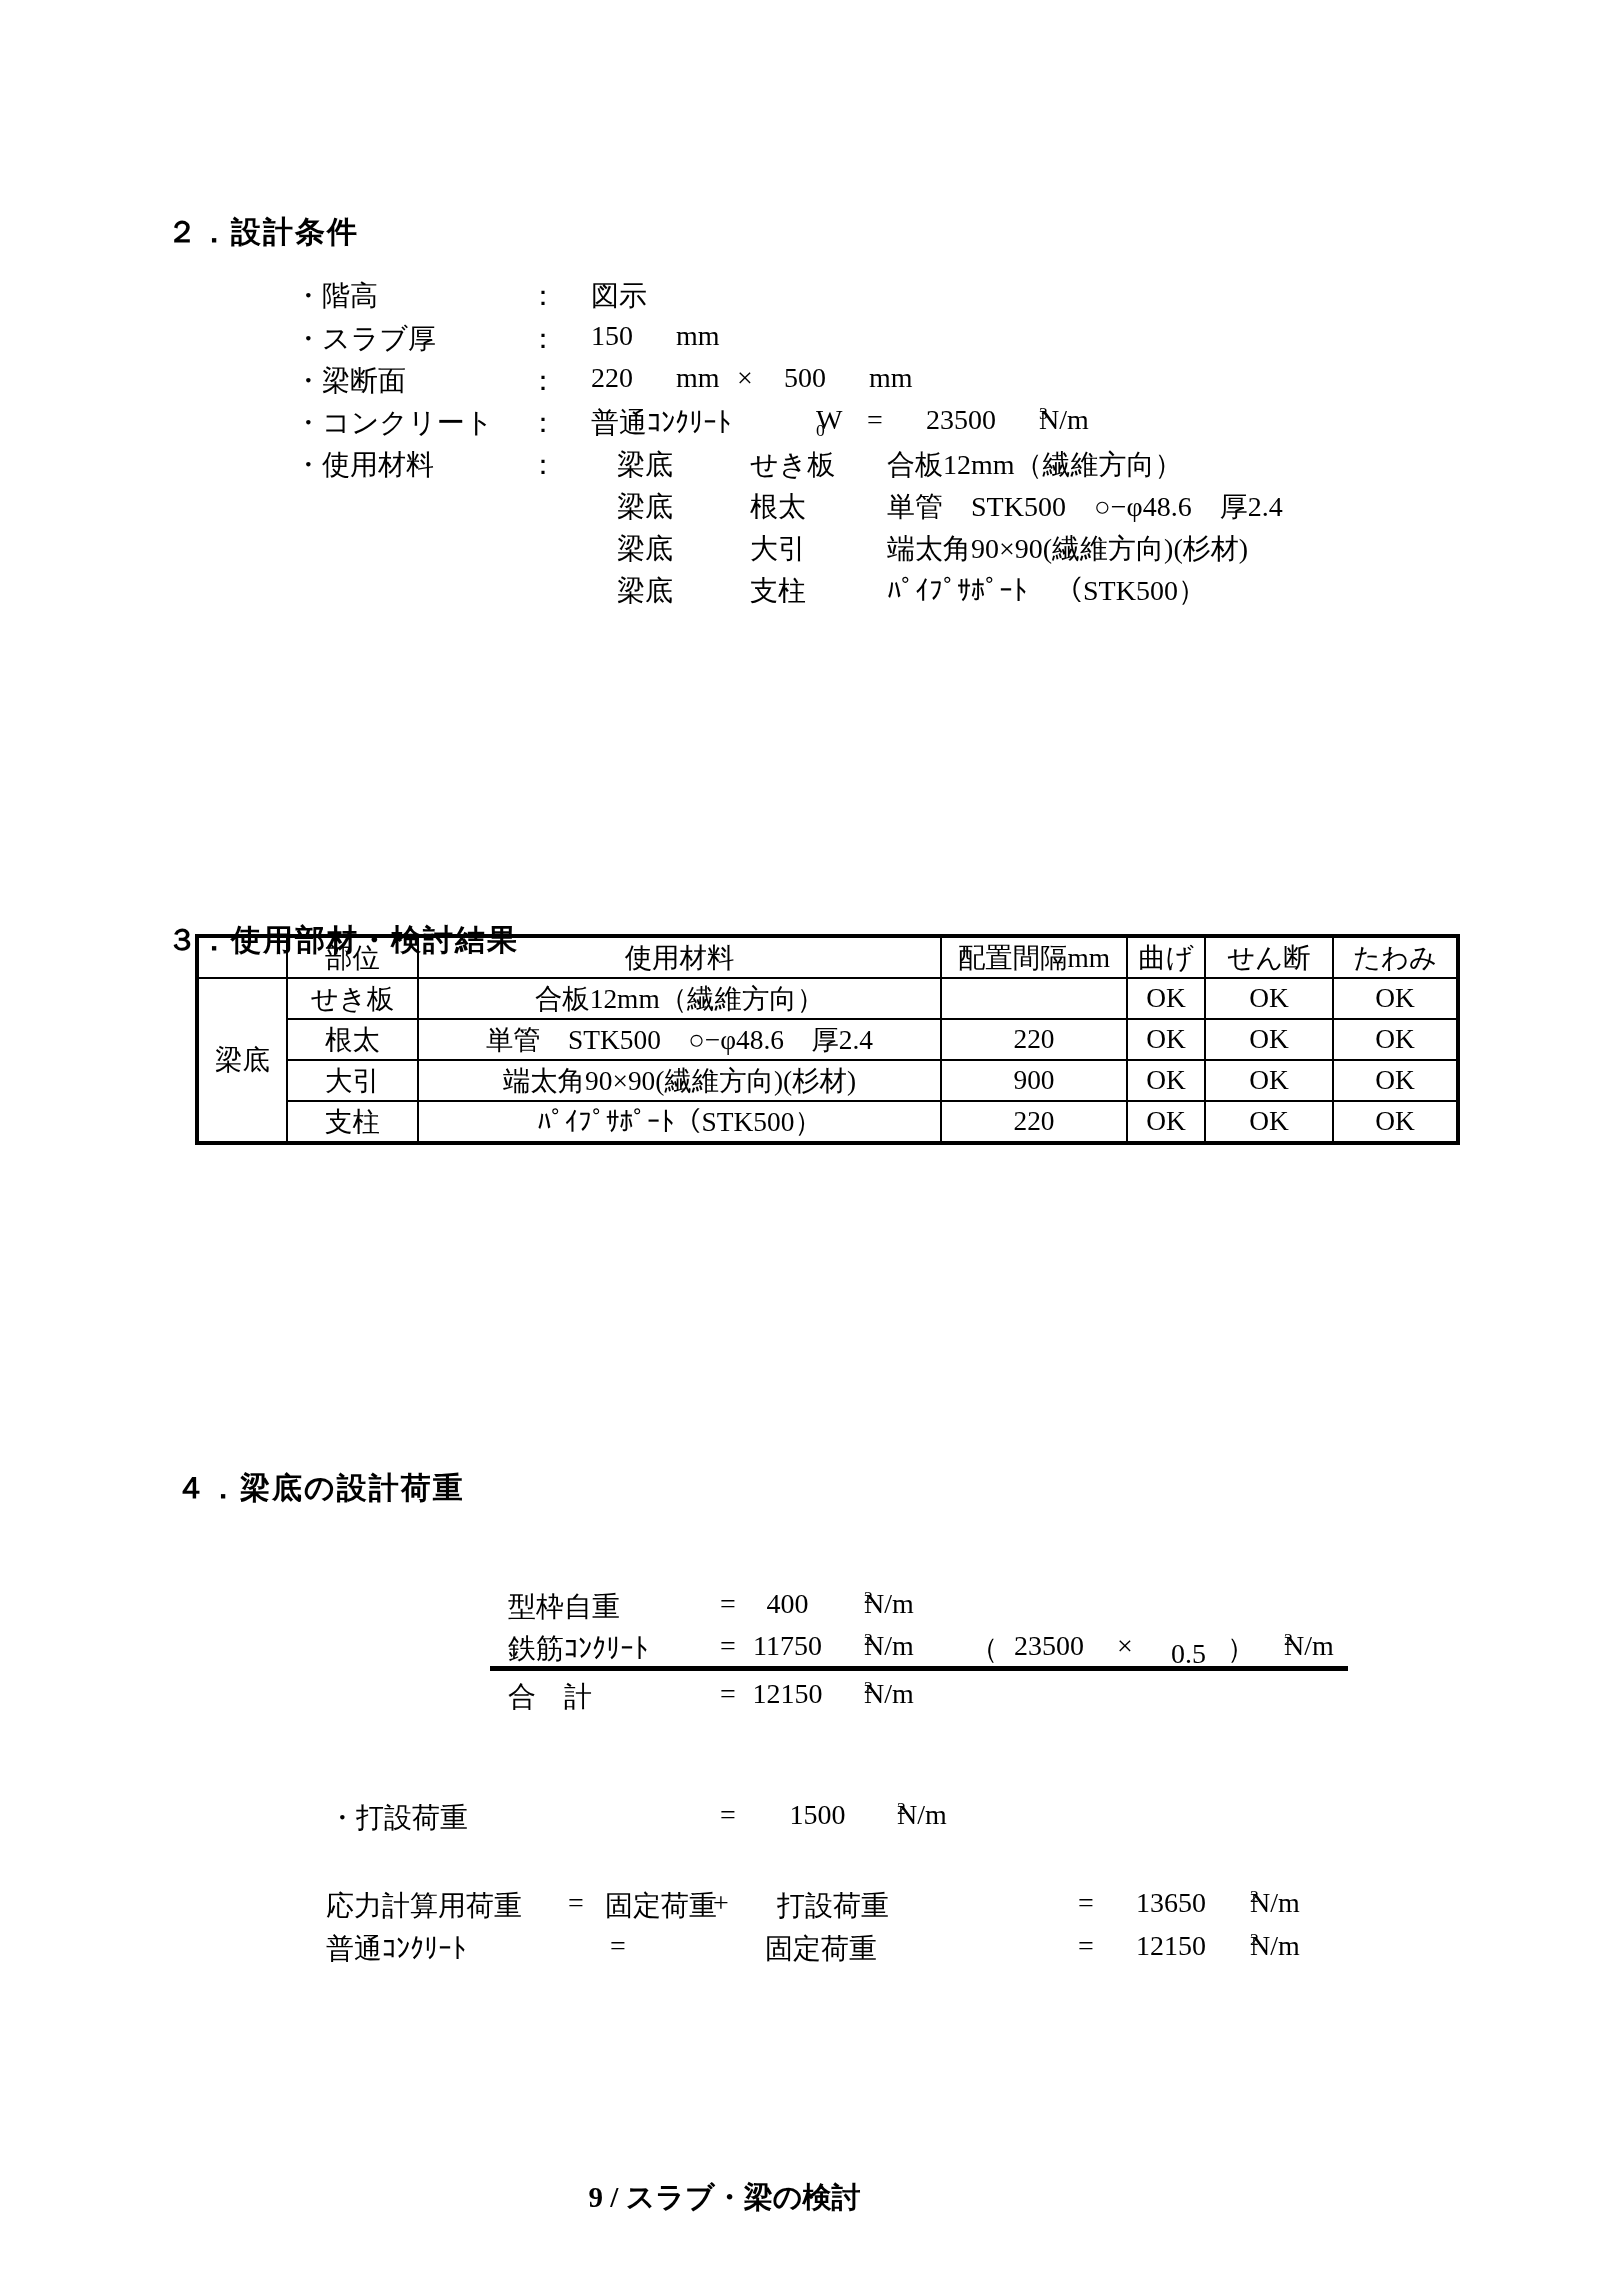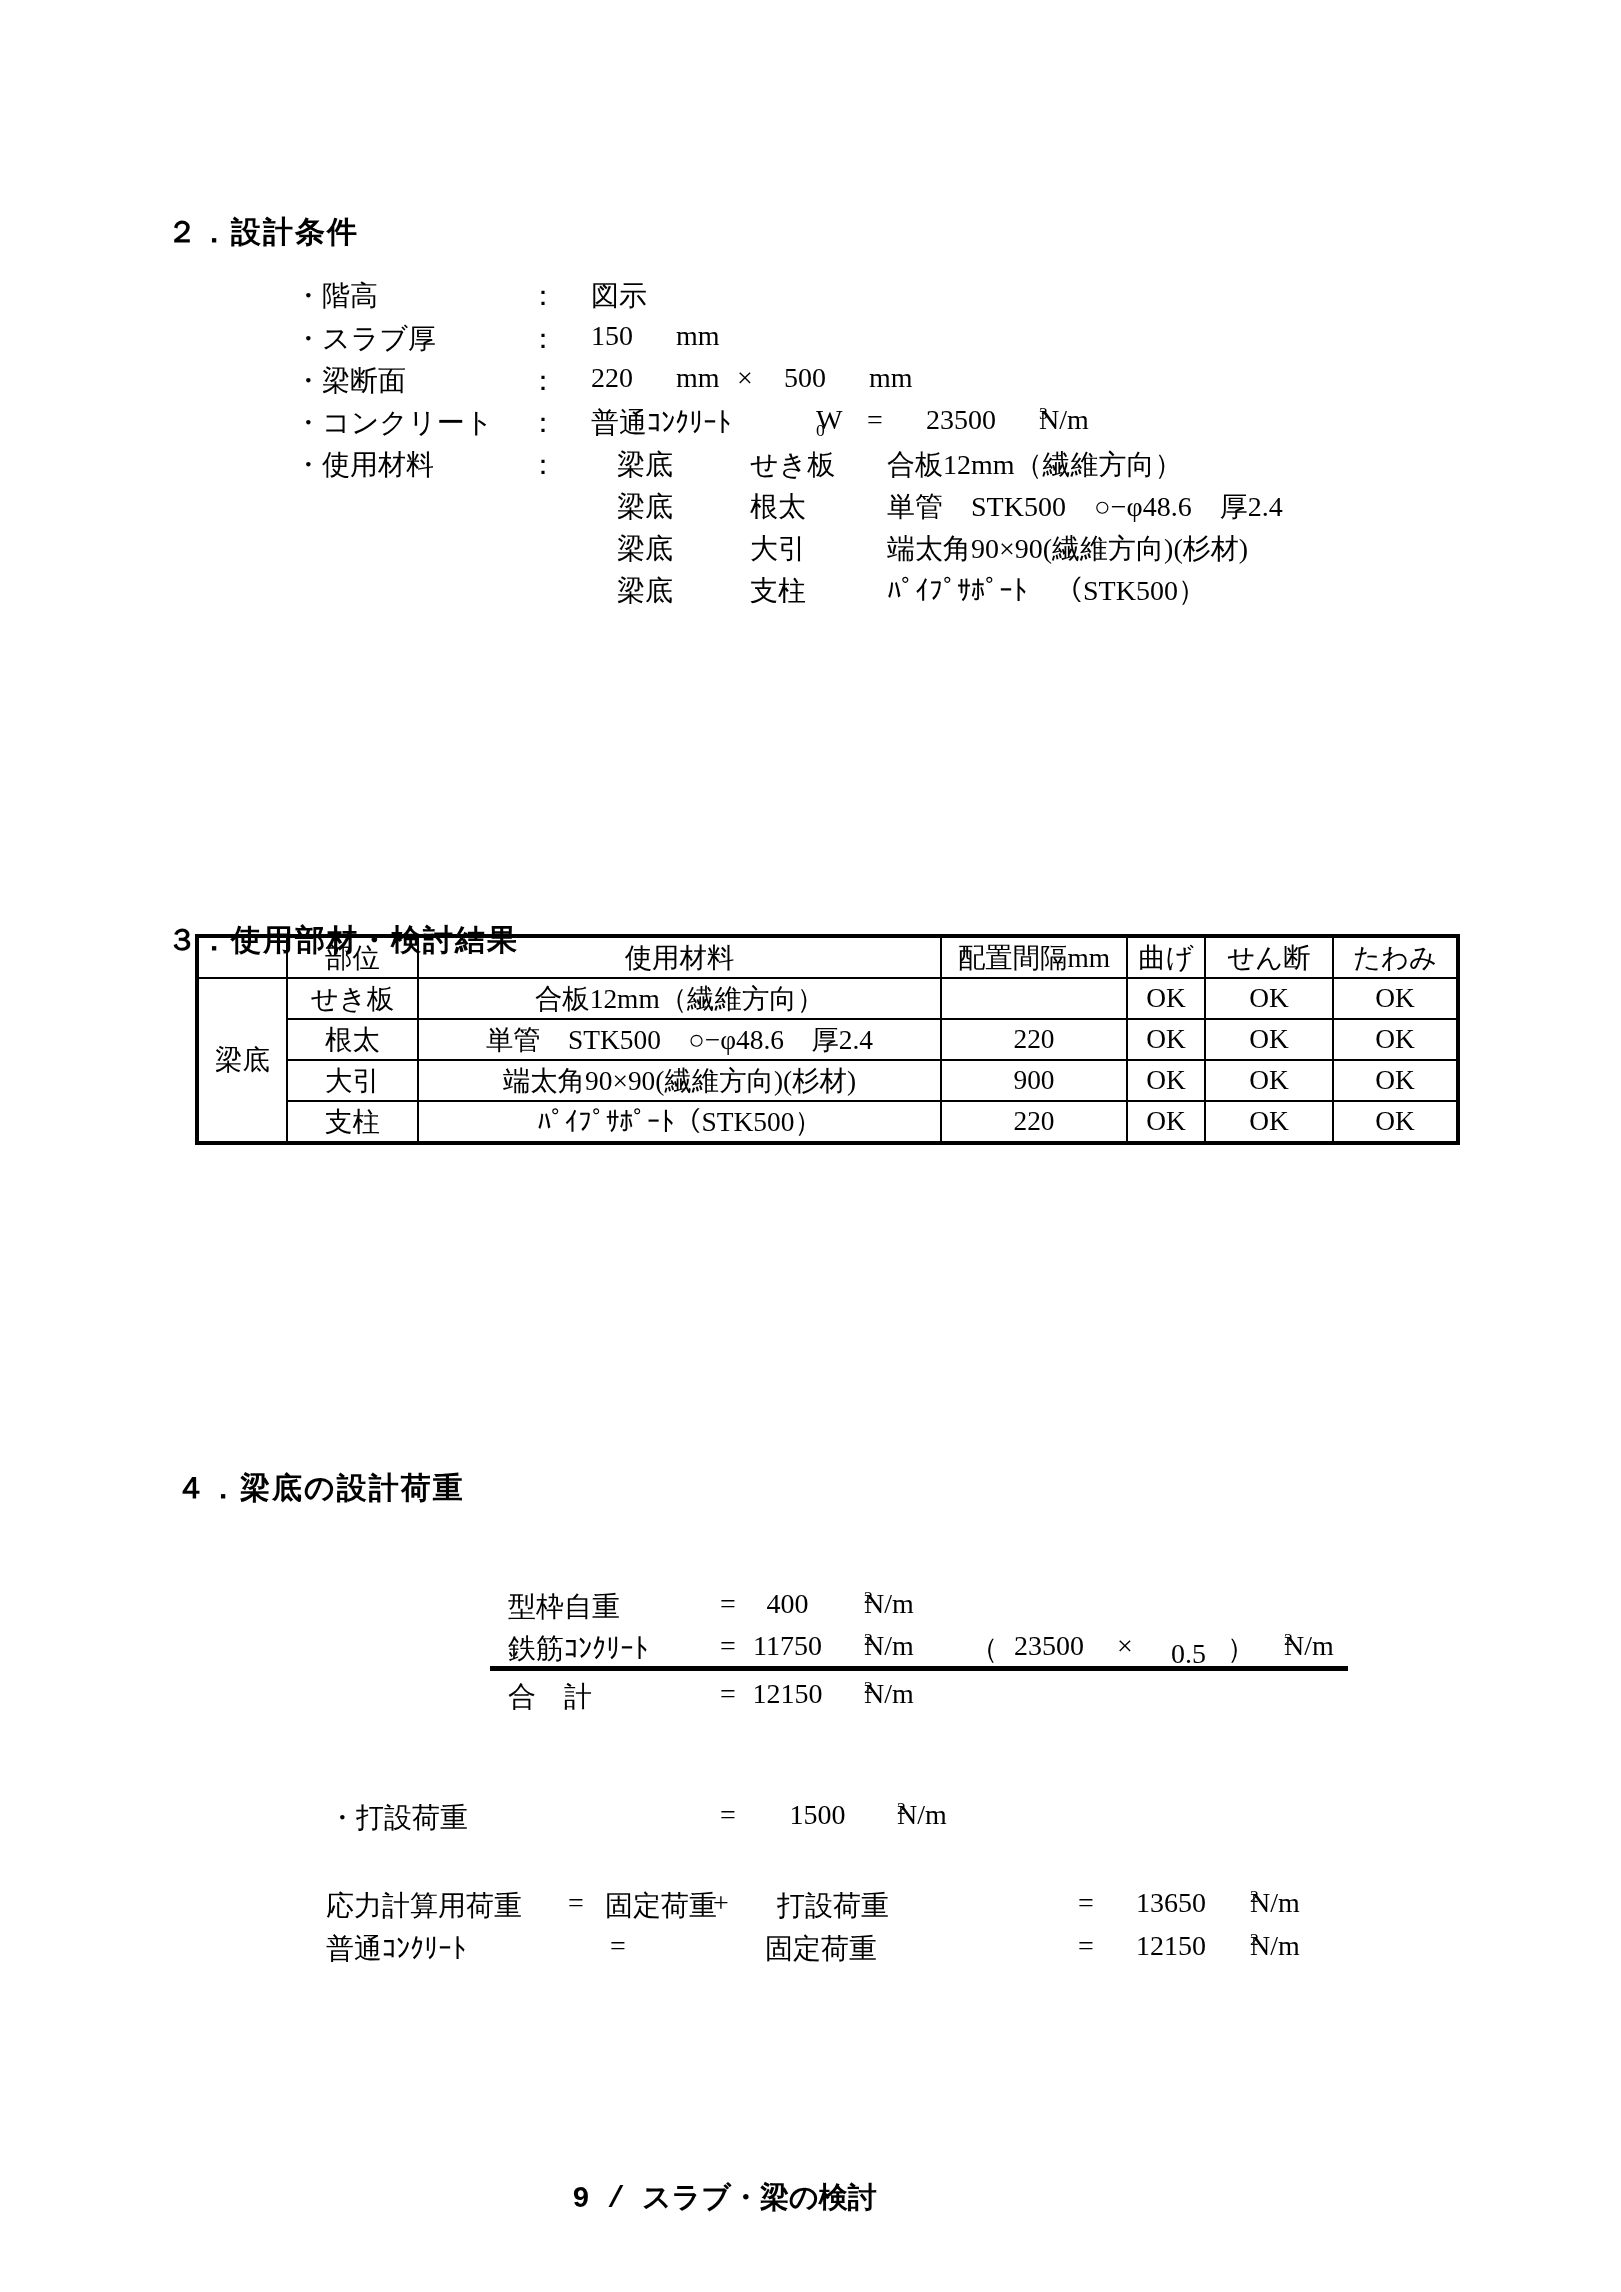--- a/index.html
+++ b/index.html
@@ -22,21 +22,21 @@
   table.chk {
     position:absolute; left:195px; top:934px;
     border-collapse:collapse; table-layout:fixed; width:1263px;
     font-size:27.4px;
   }
   table.chk { border:4.9px solid #000; }
   table.chk td { border:2.9px solid #000; text-align:center; vertical-align:middle; height:39px; padding:0 3.9px; overflow:hidden; white-space:nowrap; }
   .rule { position:absolute; background:#000; }
   .footer {
     position:absolute; left:0; top:2178px; width:1449px; text-align:center;
-    font-family:Liberation Mono, monospace; font-weight:bold; font-size:29px;
+    font-family:Liberation Serif, serif; font-weight:bold; font-size:29px;
   }
 </style>
 </head>
 <body>
 
 <div class="page">
 
   <div class="abs heading" style="left:167px; top:212px;">２．設計条件</div>
 
   <div class="line" style="top:277px;">

